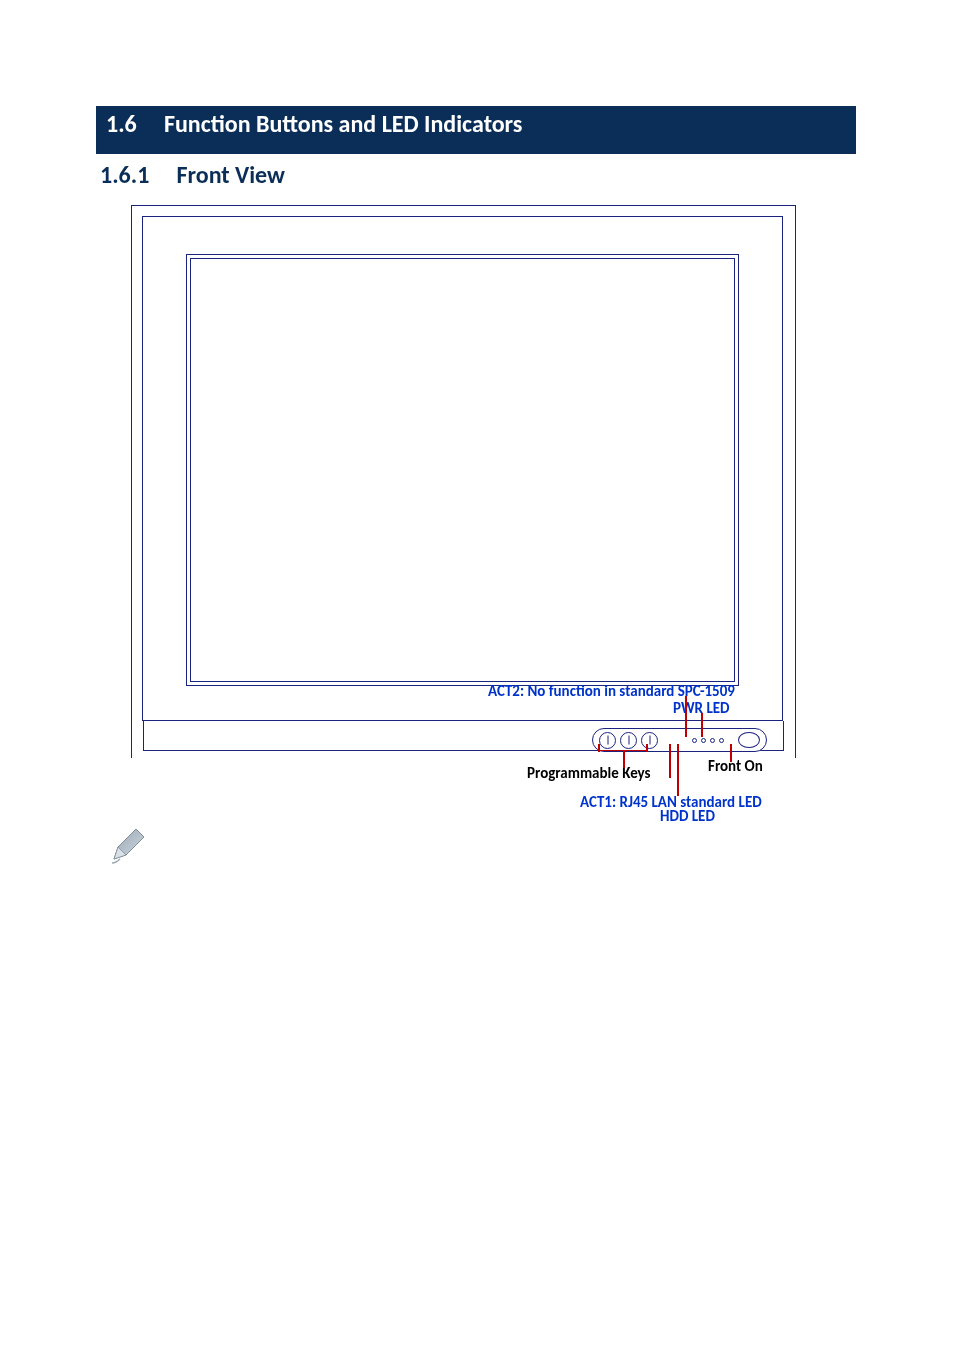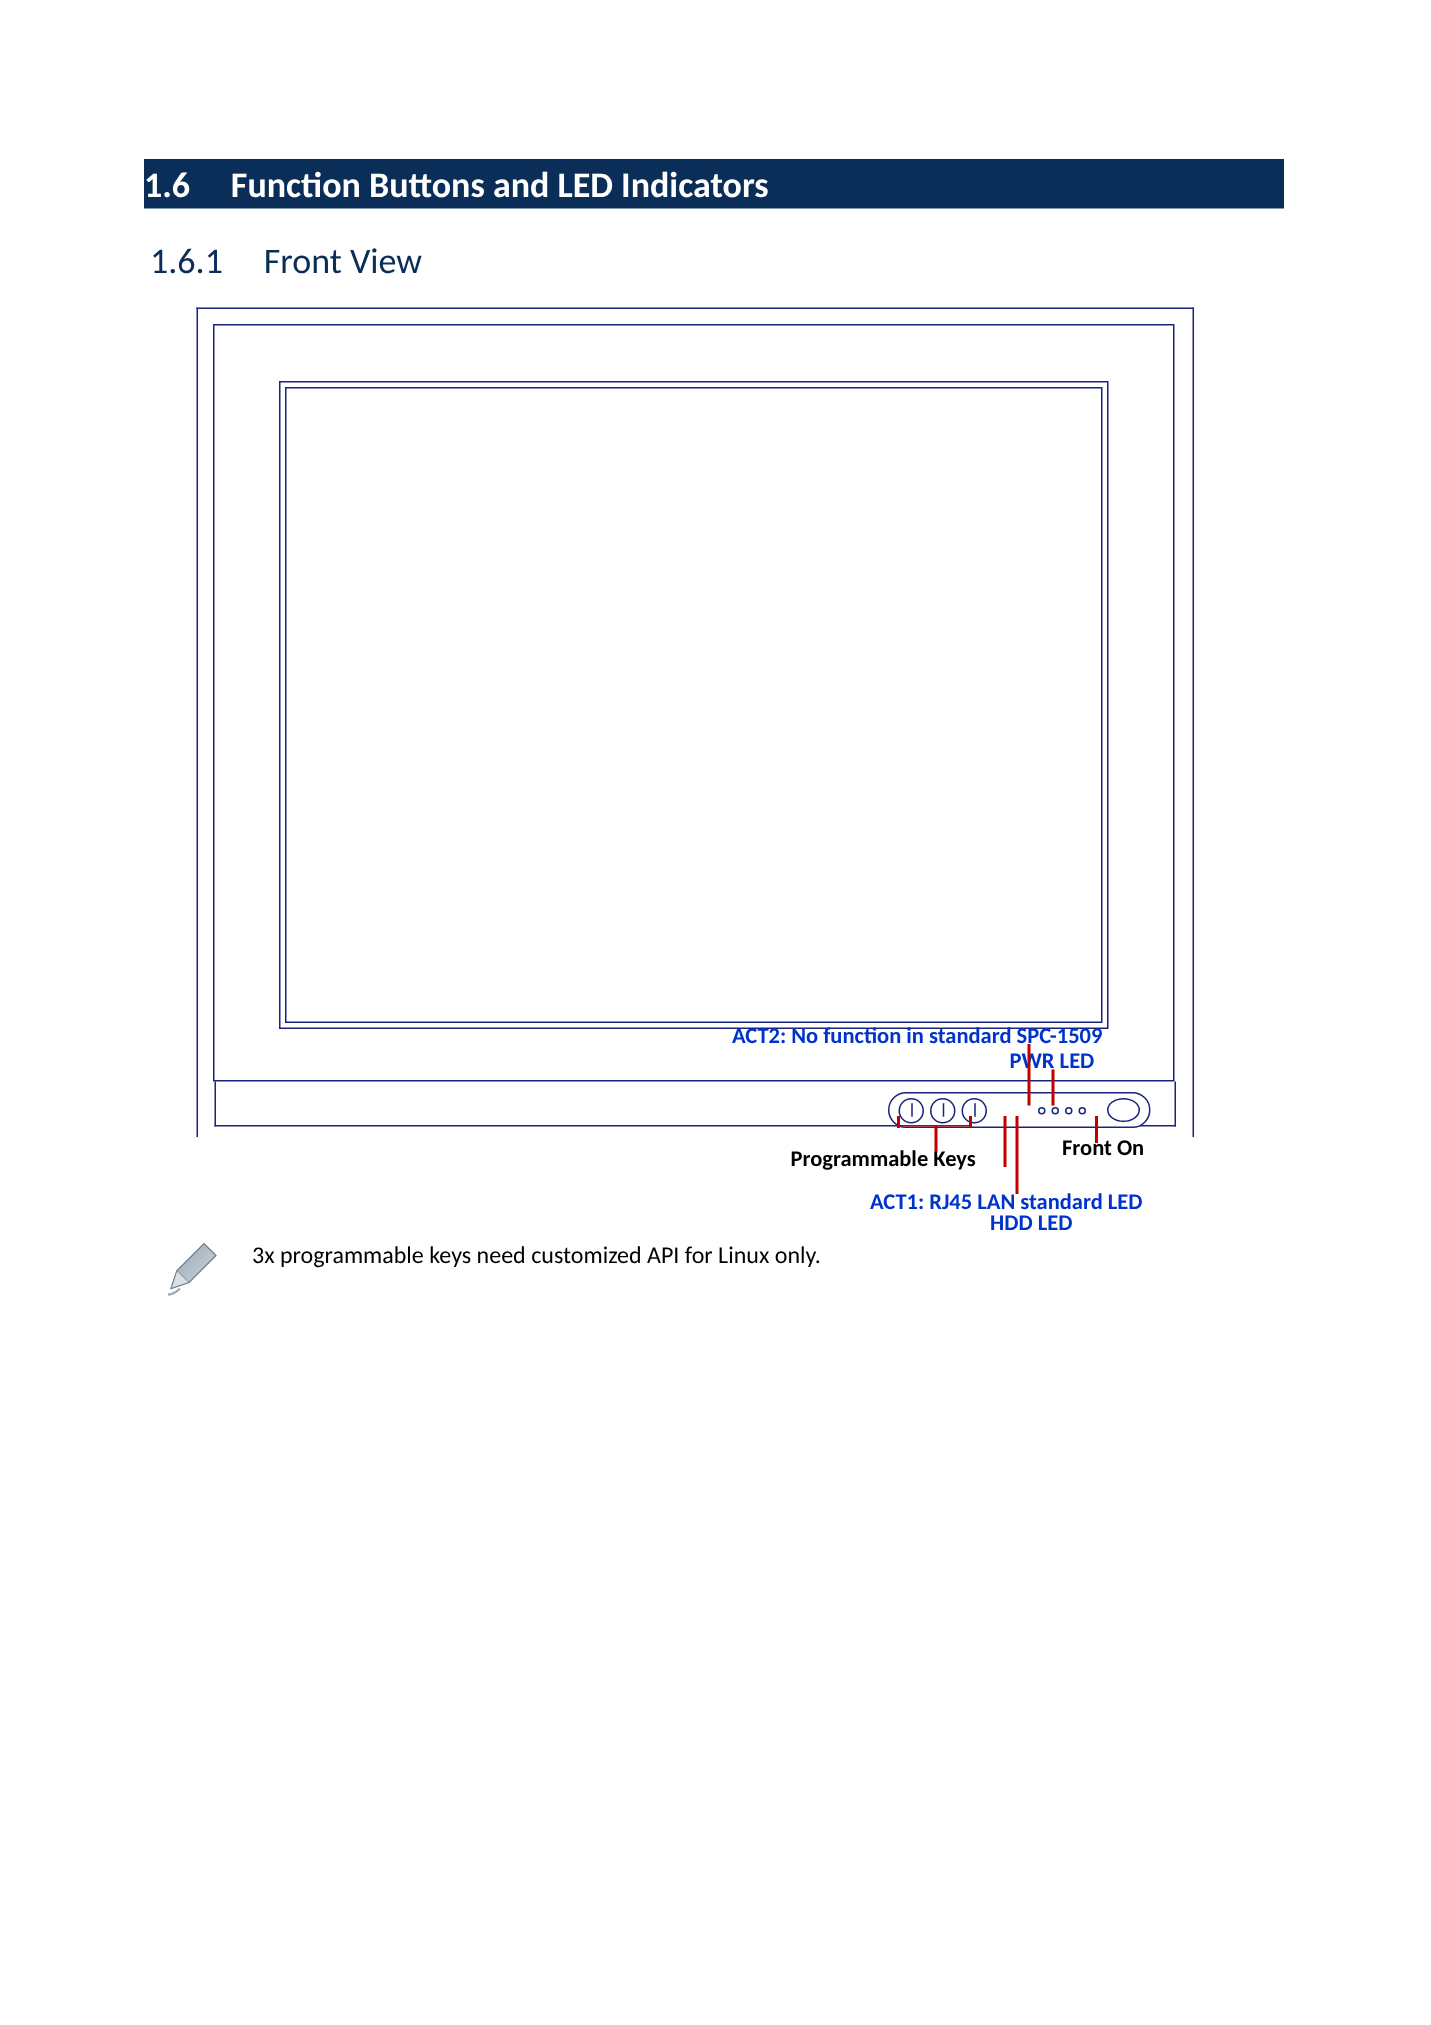--- a/index.html
+++ b/index.html
@@ -14,34 +14,35 @@
   .page {
     width: 954px;
     height: 1350px;
     position: relative;
   }
   .header-bar {
     position: absolute;
     top: 106px;
     left: 96px;
     width: 760px;
-    height: 33px;
+    height: 48px;
     background: #0b2e59;
     color: #fff;
     font-size: 24px;
     font-weight: bold;
     line-height: 36px;
+    padding-left: 10px;
   }
   .subhead {
     position: absolute;
     top: 160px;
     left: 100px;
     font-size: 24px;
     color: #0b2e59;
-    font-weight: 400;
+    font-weight: 700;
   }
   
   .diagram {
     position: absolute;
     top: 204px;
     left: 130px;
     width: 667px;
     height: 596px;
   }
   
@@ -206,14 +207,13 @@
     <svg viewBox="0 0 40 40">
       <linearGradient id="g" x1="0" y1="0" x2="1" y2="1">
         <stop offset="0%" stop-color="#9aa9b5"></stop>
         <stop offset="100%" stop-color="#ccd6df"></stop>
       </linearGradient>
       <path d="M6 34 L10 22 L28 4 L36 12 L18 30 Z" fill="url(#g)" stroke="#6b7a88" stroke-width="0.8"></path>
       <path d="M6 34 L10 22 L18 30 Z" fill="#d9e0e6" stroke="#6b7a88" stroke-width="0.6"></path>
       <path d="M4 38 Q8 38 12 34" fill="none" stroke="#9aa9b5" stroke-width="1.5"></path>
     </svg>
   </div>
-  <div class="note">3x programmable keys need customized API for Linux only.</div>
 </div>
 
 </body></html>

